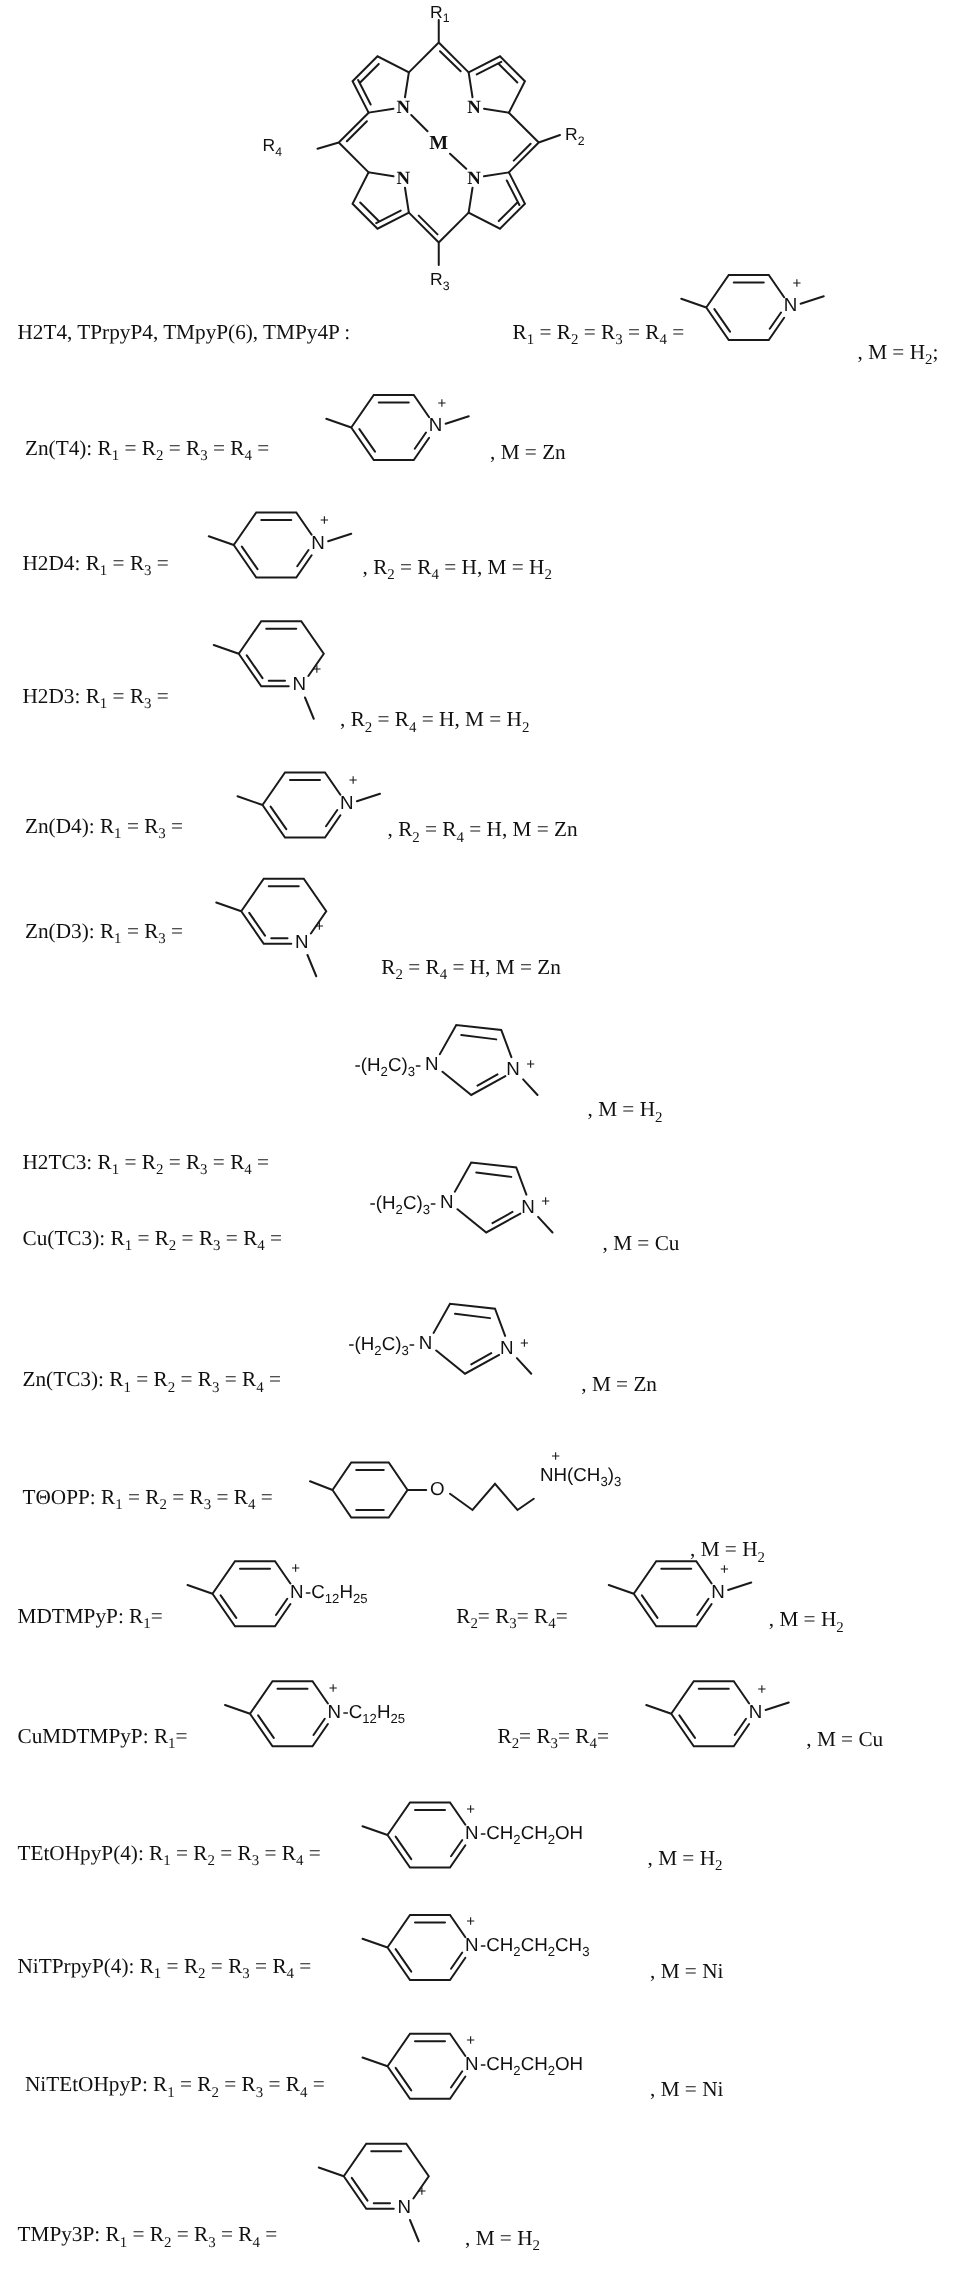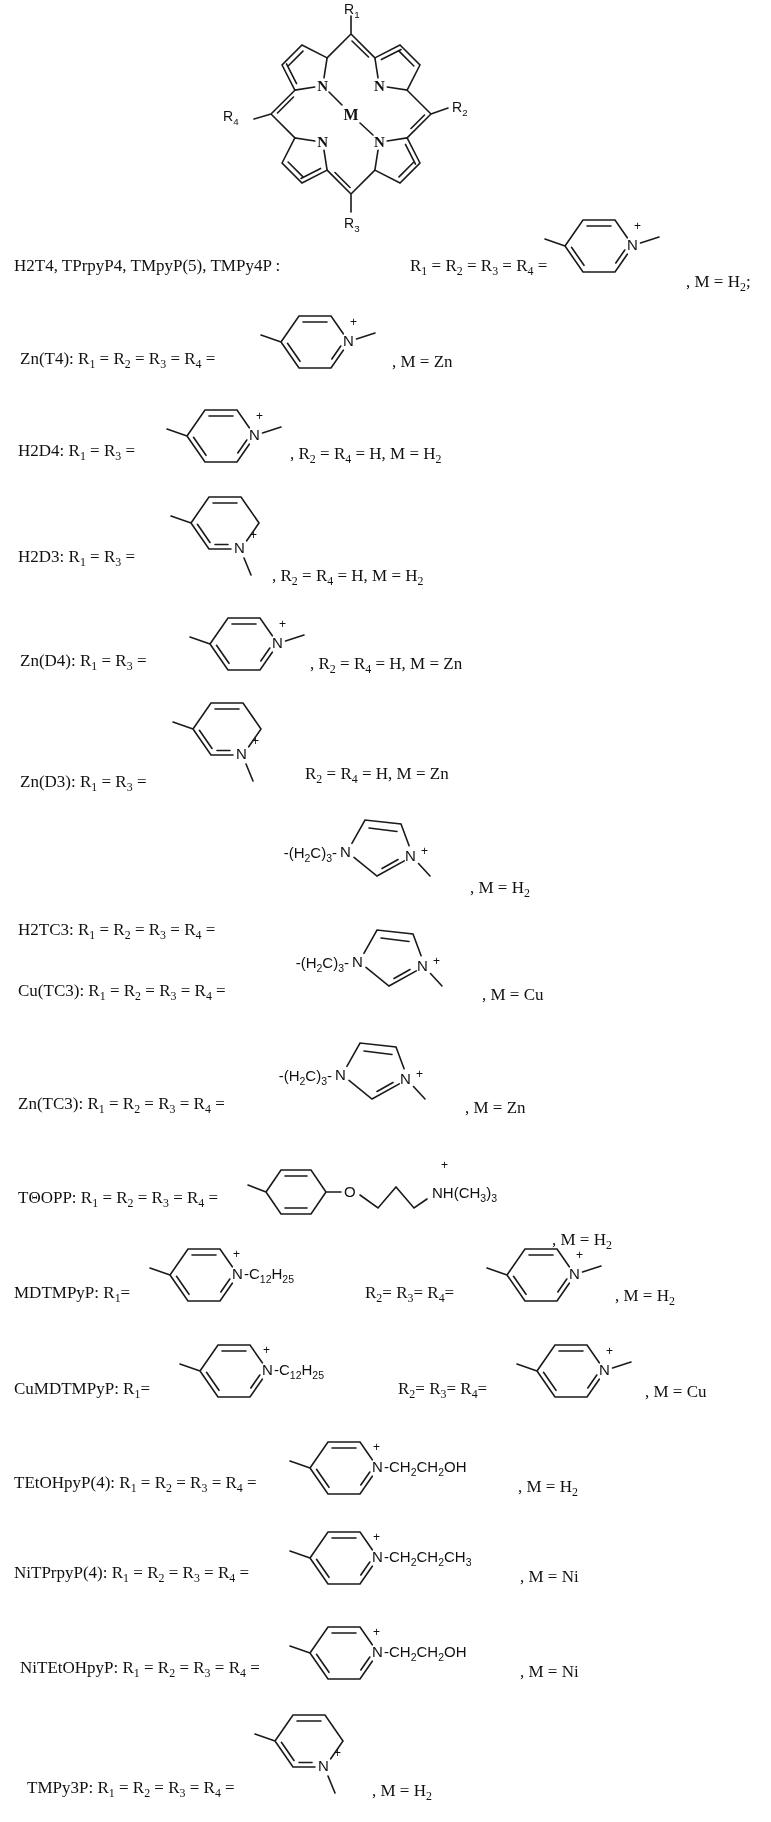--- a/index.html
+++ b/index.html
@@ -23,21 +23,21 @@
   .p4c{left:85px;top:16px;}
   .side{left:96px;top:34px;}
   .n3{left:63px;top:56px;}
   .p3{left:79px;top:45px;}
   .imi svg{left:74px;}
   .chain{left:0;top:38px;width:74px;text-align:right;}
   .n1i{left:77px;top:37px;}
   .n2i{left:142px;top:41px;}
   .pi{left:158px;top:38px;}
   .oxy{left:96px;top:33px;}
-  .amm{left:184px;top:34px;}
+  .amm{left:184px;top:22px;}
   .pth{left:193px;top:8px;}
 </style>
 </head>
 <body>
 
 <svg width="0" height="0" style="position:absolute">
   <defs>
     <g id="py4ring">
       <path d="M2 37 L22 44 M22 44 L40 18 L72 18 L84.3 35.8 M84.3 52.2 L72 70 L40 70 L22 44 M44 24 L68 24 M28.5 45.3 L41 63.3 M81.8 48 L72.8 61"></path>
     </g>
@@ -71,24 +71,24 @@
     <text class="core-n" x="146.7" y="88.7" text-anchor="middle">N</text>
     <text class="core-n" x="203.3" y="88.7" text-anchor="middle">N</text>
     <text class="core-n" x="146.7" y="145.3" text-anchor="middle">N</text>
     <text class="core-n" x="203.3" y="145.3" text-anchor="middle">N</text>
     <text class="core-m" x="175" y="117.5" text-anchor="middle">M</text>
   </svg>
 </div>
 <span class="rlab" style="left:344px;top:1px">R<sub>1</sub></span>
 <span class="rlab" style="left:452px;top:99px">R<sub>2</sub></span>
 <span class="rlab" style="left:344px;top:215px">R<sub>3</sub></span>
-<span class="rlab" style="left:223px;top:108px">R<sub>4</sub></span>
-
-<div>
-  <span class="rtext" style="left:14px;top:256px">H2T4, TPrpyP4, TMpyP(5), TMPy4P :</span>
+<span class="rlab" style="left:210px;top:108px">R<sub>4</sub></span>
+
+<div>
+  <span class="rtext" style="left:14px;top:256px">H2T4, TPrpyP4, TMpyP(6), TMPy4P :</span>
   <span class="rtext" style="left:410px;top:256px">R<sub>1</sub> = R<sub>2</sub> = R<sub>3</sub> = R<sub>4</sub> =</span>
   <div class="struct py4m" style="left:543px;top:202px">
     <svg width="130" height="80">
         <use href="#py4ring"></use>
         <path d="M97.5 41 L116 35"></path>
       </svg>
     <span class="atom n4">N</span>
     <span class="plus p4m">+</span>
   </div>
   <span class="rtext" style="left:686px;top:272px">, M = H<sub>2</sub>;</span>
@@ -139,21 +139,21 @@
         <use href="#py4ring"></use>
         <path d="M97.5 41 L116 35"></path>
       </svg>
     <span class="atom n4">N</span>
     <span class="plus p4m">+</span>
   </div>
   <span class="rtext" style="left:310px;top:654px">, R<sub>2</sub> = R<sub>4</sub> = H, M = Zn</span>
 </div>
 
 <div>
-  <span class="rtext" style="left:20px;top:772px">Zn(D3): R<sub>1</sub> = R<sub>3</sub> =</span>
+  <span class="rtext" style="left:20px;top:735px">Zn(D3): R<sub>1</sub> = R<sub>3</sub> =</span>
   <div class="struct py3" style="left:173px;top:689px">
     <svg width="100" height="96">
         <use href="#py3ring"></use>
       </svg>
     <span class="atom n3">N</span>
     <span class="plus p3">+</span>
   </div>
   <span class="rtext" style="left:305px;top:764px">R<sub>2</sub> = R<sub>4</sub> = H, M = Zn</span>
 </div>
 
@@ -289,21 +289,21 @@
         <use href="#py4ring"></use>
       </svg>
     <span class="atom n4">N</span>
     <span class="plus p4c">+</span>
     <span class="atom side">-CH<sub>2</sub>CH<sub>2</sub>OH</span>
   </div>
   <span class="rtext" style="left:520px;top:1662px">, M = Ni</span>
 </div>
 
 <div>
-  <span class="rtext" style="left:27px;top:1778px">TMPy3P: R<sub>1</sub> = R<sub>2</sub> = R<sub>3</sub> = R<sub>4</sub> =</span>
+  <span class="rtext" style="left:14px;top:1778px">TMPy3P: R<sub>1</sub> = R<sub>2</sub> = R<sub>3</sub> = R<sub>4</sub> =</span>
   <div class="struct py3" style="left:255px;top:1701px">
     <svg width="100" height="96">
         <use href="#py3ring"></use>
       </svg>
     <span class="atom n3">N</span>
     <span class="plus p3">+</span>
   </div>
   <span class="rtext" style="left:372px;top:1781px">, M = H<sub>2</sub></span>
 </div>
 

